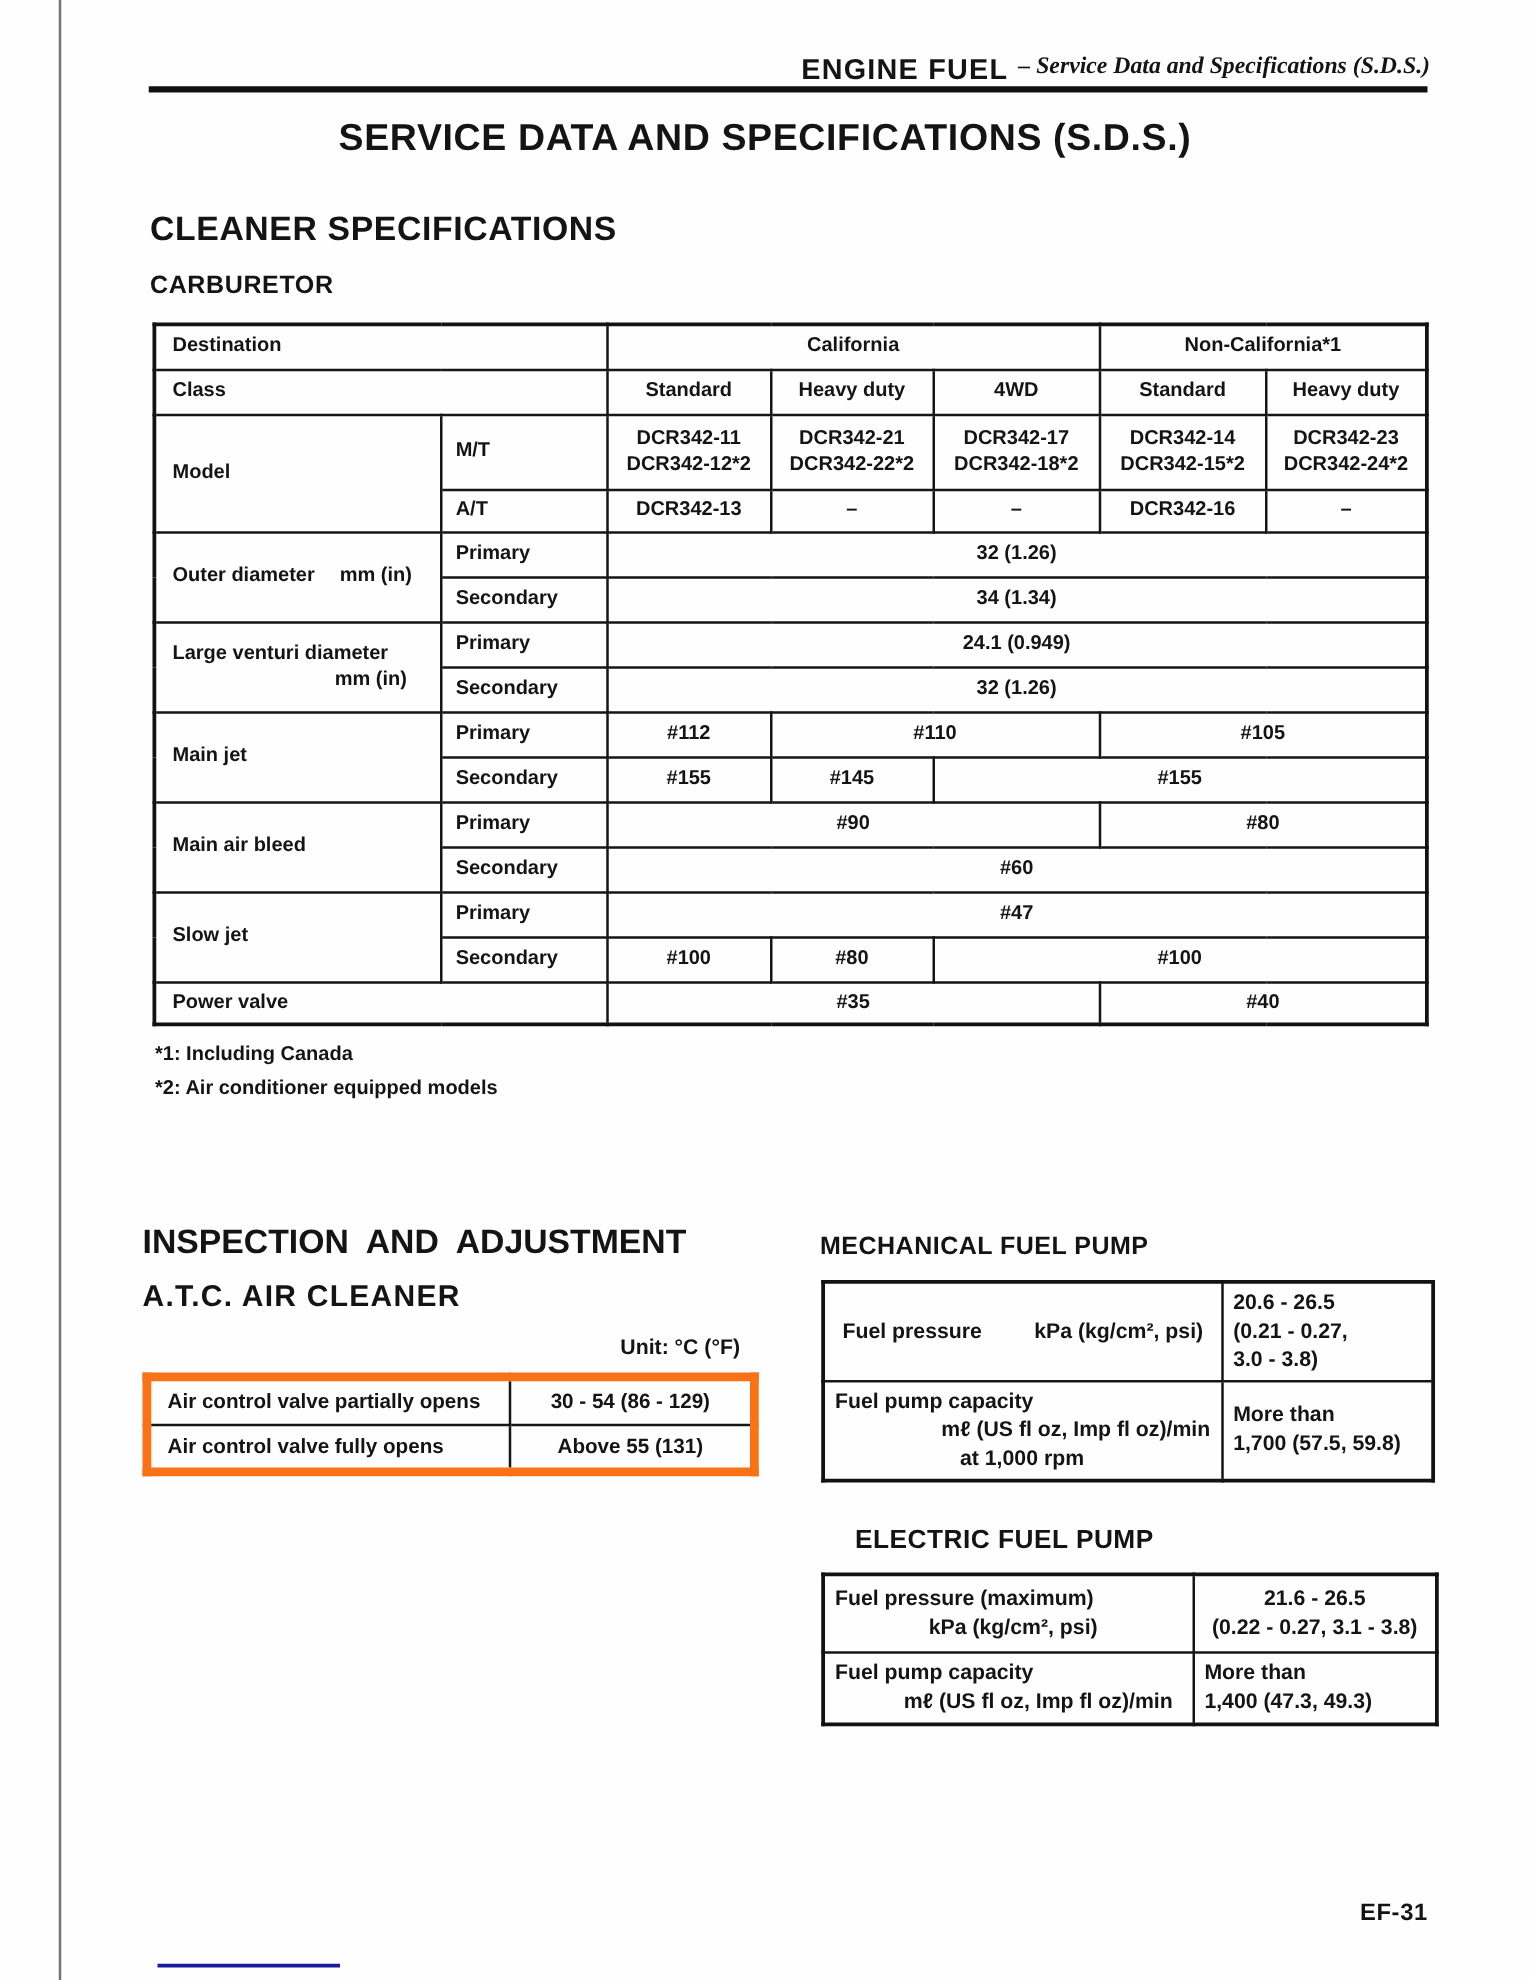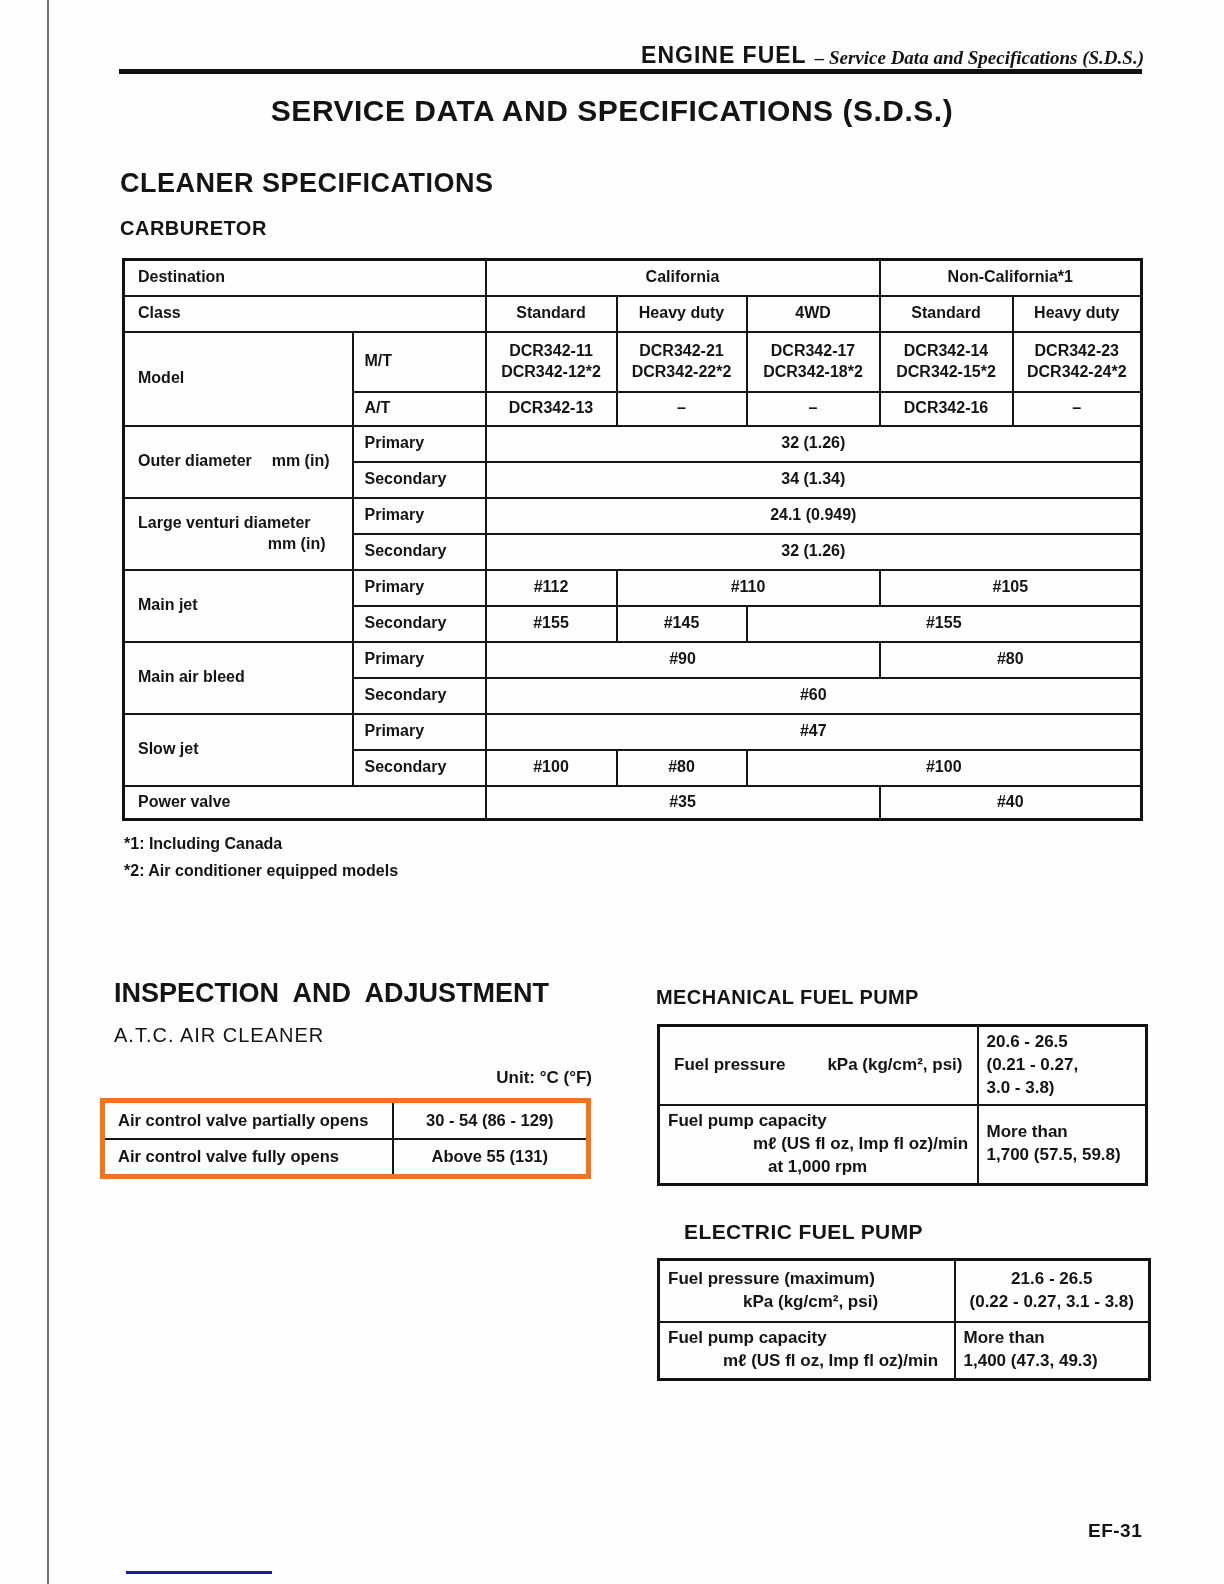--- a/index.html
+++ b/index.html
@@ -8,47 +8,47 @@
     width:1224px;height:1584px;
     background:#fefefe;
     font-family:"Liberation Sans", sans-serif;
     color:#141414;
     overflow:hidden;
   }
   
   .edge-line{position:absolute;left:47px;top:0;width:2px;height:1584px;background:#2a2a2a;opacity:.65;}
   .bottom-blue-line{position:absolute;left:126px;top:1571px;width:146px;height:3px;background:#1a1c9e;}
   
-  .running-head{position:absolute;top:42px;right:80px;white-space:nowrap;display:flex;align-items:flex-end;gap:8px;}
+  .running-head{position:absolute;top:42px;right:80px;white-space:nowrap;display:flex;align-items:flex-start;gap:8px;}
   .running-head .sec{font-size:23px;font-weight:bold;letter-spacing:1px;}
   .running-head .sub{font-family:"Liberation Serif", serif;font-style:italic;font-weight:bold;font-size:19px;}
   .head-rule{position:absolute;left:119px;top:69px;width:1023px;height:5px;background:#111;}
   .doc-title{position:absolute;left:0;top:94px;width:1224px;text-align:center;font-size:30px;font-weight:bold;letter-spacing:.5px;}
   
   .h-general{position:absolute;left:120px;top:168px;font-size:27px;font-weight:bold;letter-spacing:.5px;}
   .h-carb{position:absolute;left:120px;top:217px;font-size:20px;font-weight:bold;letter-spacing:.5px;}
   .h-inspect{position:absolute;left:114px;top:978px;font-size:27px;font-weight:bold;word-spacing:7px;}
-  .h-atc{position:absolute;left:114px;top:1024px;font-size:20px;font-weight:normal;letter-spacing:1px;}
+  .h-atc{position:absolute;left:114px;top:1024px;font-size:24px;font-weight:bold;letter-spacing:1px;}
   .h-mech{position:absolute;left:656px;top:986px;font-size:20px;font-weight:bold;letter-spacing:.4px;}
   .h-elec{position:absolute;left:684px;top:1220px;font-size:21px;font-weight:bold;letter-spacing:.4px;}
   .unit-note{position:absolute;left:380px;top:1068px;width:212px;text-align:right;font-size:17px;font-weight:bold;}
   
   table{border-collapse:collapse;table-layout:fixed;}
   td{border:2px solid #161616;font-weight:bold;vertical-align:middle;overflow:hidden;}
   
   .carb{position:absolute;left:122px;top:258px;width:1018px;border:3px solid #121212;font-size:16px;}
   .carb td{font-size:16px;padding:2px 4px;text-align:center;line-height:1.3;}
   .carb td.lab{text-align:left;padding-left:13px;}
   .carb td.sublab{text-align:left;padding-left:11px;}
   .carb .pre{white-space:pre-line;}
   .carb .split{display:flex;justify-content:space-between;padding-right:18px;align-items:center;}
   .carb .r-line{display:block;text-align:right;padding-right:22px;}
   .carb .l-line{display:block;text-align:left;}
   
-  .atc{position:absolute;left:100px;top:1098px;width:486px;border:5px solid #f97316;}
+  .atc{position:absolute;left:114px;top:1098px;width:486px;border:7px solid #f97316;}
   .atc td{font-size:16.5px;padding:2px 6px;}
   .atc td.lab{text-align:left;padding-left:13px;}
   .atc td.val{text-align:center;}
   
   .pump{position:absolute;border:3px solid #121212;}
   .pump td{font-size:17px;padding:4px 8px;line-height:1.35;}
   .pump .pre{white-space:pre-line;}
   .mech{left:657px;top:1024px;width:488px;}
   .elec{left:657px;top:1258px;width:491px;padding-left:22px;}
   .pump .flexrow{display:flex;justify-content:space-between;align-items:center;padding:0 6px 0 6px;}

